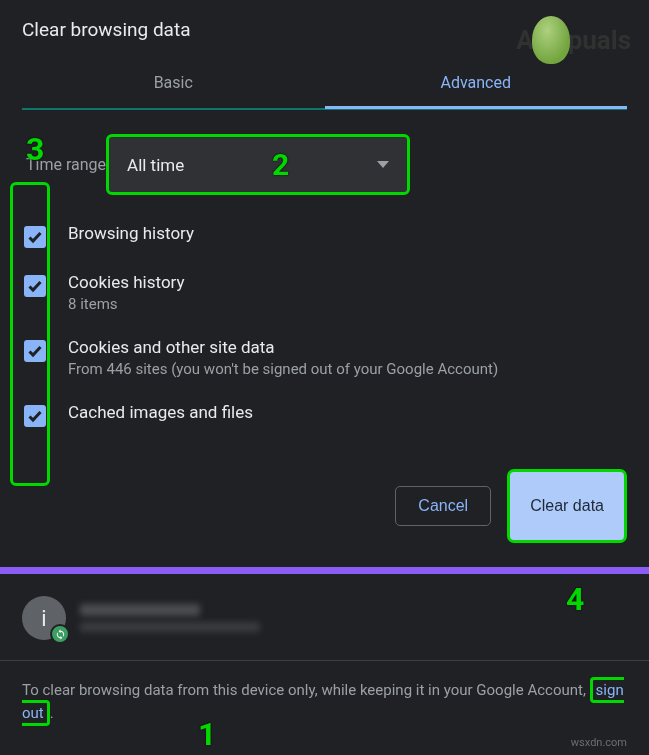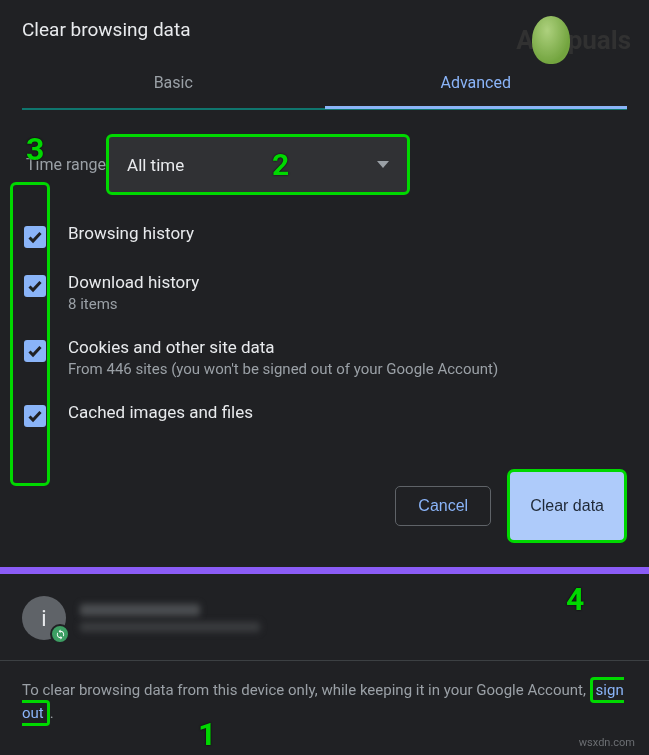--- a/index.html
+++ b/index.html
@@ -147,21 +147,21 @@
       color: #333;
       opacity: 0.9;
     }
     .logo .pea {
       width: 38px; height: 48px;
       background: radial-gradient(ellipse at 40% 30%, #bde488 0%, #7cb342 70%);
       border-radius: 50% 50% 45% 45%;
       position: relative;
       margin: 0 -2px;
     }
-    .watermark { position: absolute; bottom: 6px; right: 14px; font-size: 11px; color: #6b6e72; }
+    .watermark { position: absolute; bottom: 6px; right: 22px; font-size: 11px; color: #6b6e72; }
   </style>
 </head>
 <body>
 
 <div class="dialog-top">
   <div class="title">Clear browsing data</div>
   <div class="tabs">
     <div class="tab">Basic</div>
     <div class="tab active">Advanced</div>
   </div>
@@ -190,21 +190,21 @@
       </div>
     </div>
 
     <div class="opt">
       <div class="cb">
           <svg viewBox="0 0 16 16">
             <polyline points="2.5,8.5 6,12 13.5,4"></polyline>
           </svg>
         </div>
       <div class="opt-text">
-        <div class="ot">Download history</div>
+        <div class="ot">Cookies history</div>
         <div class="od">8 items</div>
       </div>
     </div>
 
     <div class="opt">
       <div class="cb">
           <svg viewBox="0 0 16 16">
             <polyline points="2.5,8.5 6,12 13.5,4"></polyline>
           </svg>
         </div>

